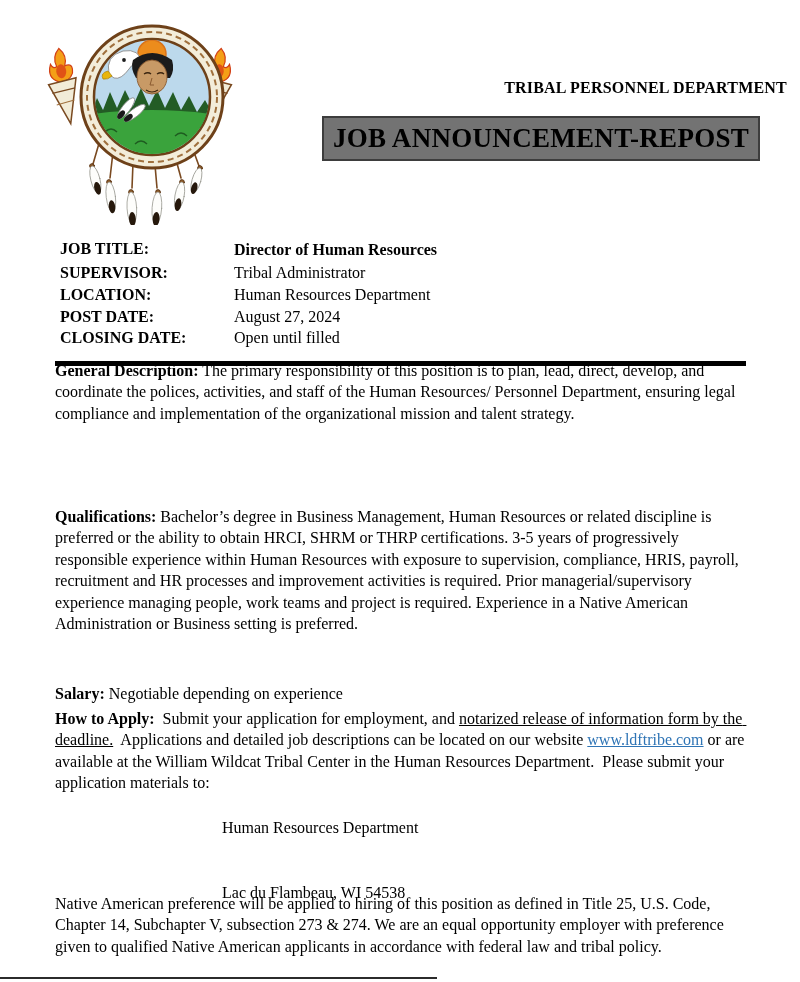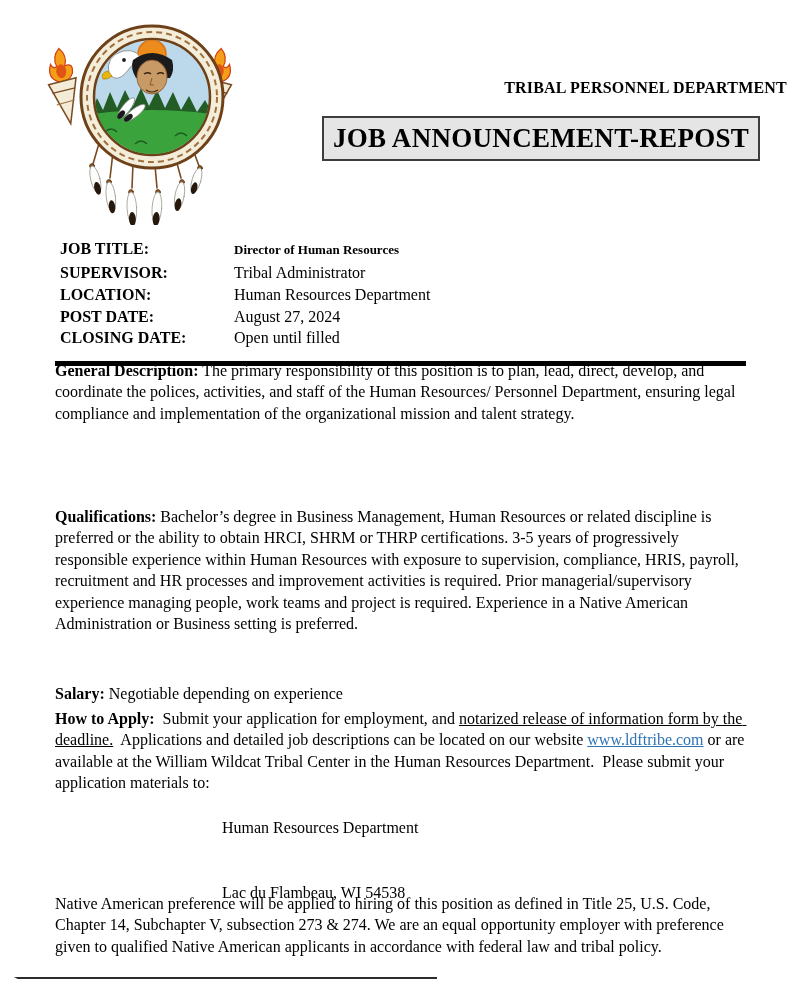--- a/index.html
+++ b/index.html
@@ -1,26 +1,26 @@
 <!DOCTYPE html>
 <html style="--weblink: #2E74B5; --emaillink: #0000EE;"><head>
 <meta charset="utf-8">
 <style>
   html,body{margin:0;padding:0;background:#ffffff;}
   .page{position:relative;width:800px;height:982px;background:#ffffff;
-        font-family:"Liberation Serif",serif;color:#000;overflow:hidden;border-radius:31px;}
+        font-family:"Liberation Serif",serif;color:#000;overflow:hidden;}
   .logo{position:absolute;left:45px;top:20px;}
   .dept{position:absolute;top:79px;right:13px;font-size:16px;font-weight:bold;letter-spacing:0.2px;}
   .box{position:absolute;left:322px;top:116px;width:434px;height:41px;border:2px solid #3d3d3d;
        display:flex;align-items:center;justify-content:center;
-       font-size:27px;font-weight:bold;letter-spacing:0.3px;background:#e5e5e5;}
+       font-size:27px;font-weight:bold;letter-spacing:0.3px;background:#737373;}
   .details{position:absolute;left:60px;top:238px;font-size:16px;line-height:21.8px;}
   .drow{display:flex;gap:12px;}
   .dlabel{width:162px;font-weight:bold;flex:none;}
-  .dvalue.title{font-size:13px;font-weight:bold;line-height:24px;}
+  .dvalue.title{font-size:16px;font-weight:bold;line-height:24px;}
   .rule{position:absolute;left:55px;top:361px;width:691px;height:5px;background:#000;}
   .para{position:absolute;left:55px;width:696px;font-size:16px;line-height:21.4px;
         white-space:pre-wrap;margin:0;}
   .p-general{top:360px;}
   .p-quals{top:506px;}
   .p-salary{top:683px;}
   .p-apply{top:708px;}
   .p-pref{top:893px;font-family:Liberation Serif, serif;}
   .address{position:absolute;left:222px;top:774px;font-size:16px;line-height:21.5px;white-space:pre-wrap;}
   .lbl{font-weight:bold;}

